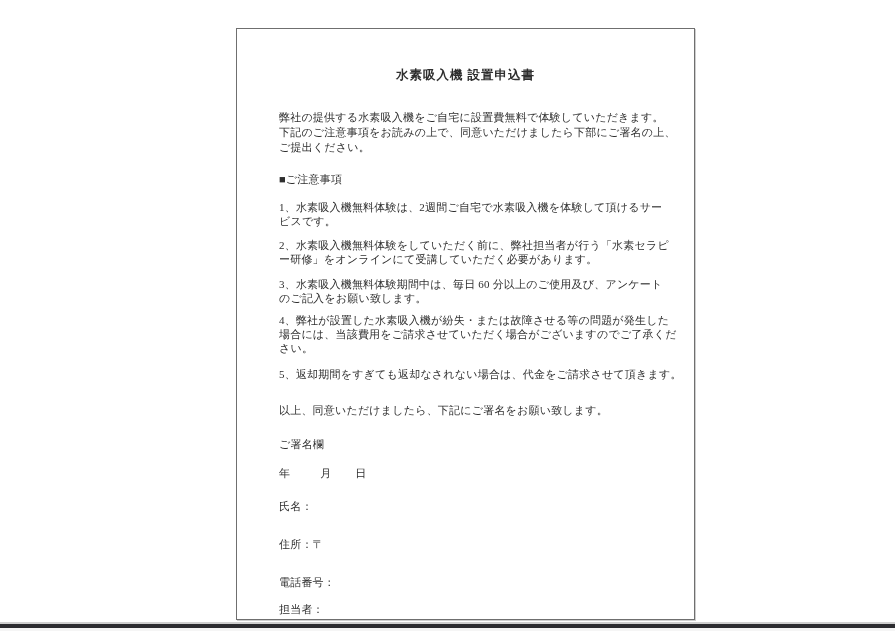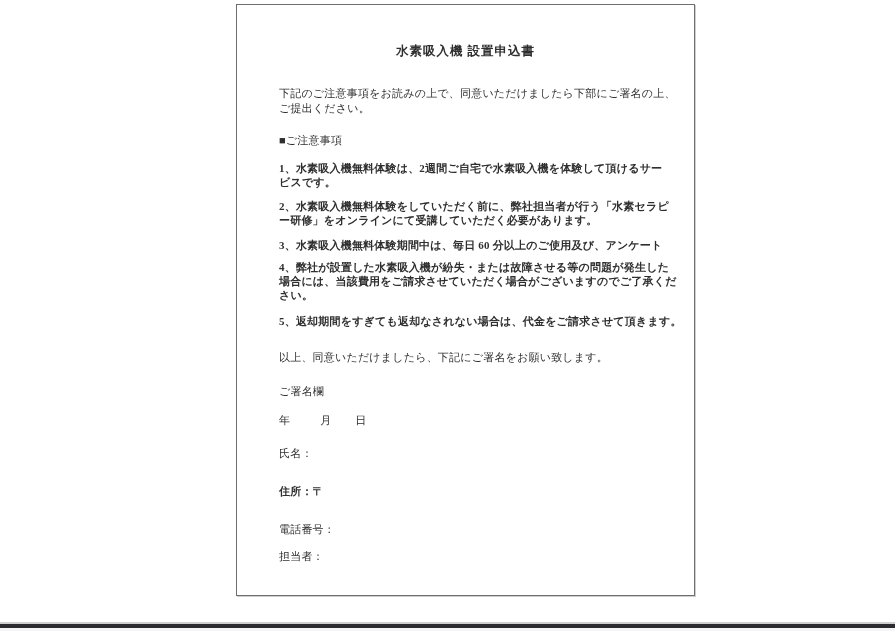--- a/index.html
+++ b/index.html
@@ -7,21 +7,21 @@
     width: 895px; height: 631px;
     background: #ffffff;
     font-family: "Liberation Serif", "DejaVu Serif", serif;
     position: relative;
     overflow: hidden;
   }
   .stage { position: absolute; inset: 0; width: 895px; height: 631px; }
 
   .page {
     position: absolute;
-    left: 236px; top: 4px;
+    left: 236px; top: 28px;
     width: 457px; height: 590px;
     background: #ffffff;
     border: 1.5px solid #6f6f6f;
     box-shadow: 1px 1px 0 rgba(60,60,60,0.25);
   }
   .content {
     padding: 38px 30px 0 42px;
     color: #2f2f2f;
     font-size: 11px;
     letter-spacing: 0.2px;
@@ -34,35 +34,35 @@
     text-align: center;
     line-height: 16px;
     margin: 0 -30px 27px -42px;
     letter-spacing: 1px;
   }
   .intro { margin: 0 0 18px 0; }
   .intro .ln { line-height: 15px; }
 
   .notice-header { line-height: 13px; margin: 0 0 14px 0; }
 
-  .item .ln { line-height: 14px; font-weight: bold; }
+  .item .ln { line-height: 14px; }
   .item-1 { margin-bottom: 10px; }
   .item-2 { margin-bottom: 11px; }
   .item-3 { margin-bottom: 8px; }
   .item-4 { margin-bottom: 12px; }
   .item-5 { margin-bottom: 0; }
 
   .closing { margin-top: 22px; line-height: 14px; }
 
   .sig-label   { margin-top: 21px; line-height: 13px; }
   .date-row    { margin-top: 16px;  line-height: 13px; text-align: left; padding-right: 18px; }
   .date-row .m { margin-left: 27px; }
   .date-row .d { margin-left: 21px; }
   .name-row    { margin-top: 20px; line-height: 13px; }
-  .address-row { margin-top: 25px; line-height: 13px; font-weight: bold; }
+  .address-row { margin-top: 25px; line-height: 13px; }
   .phone-row   { margin-top: 25px; line-height: 13px; }
   .staff-row   { margin-top: 14px; line-height: 13px; text-align: left; padding-right: 27px; }
 
   .window-bottom-edge {
     position: absolute;
     left: 0; right: 0; top: 622px;
     height: 9px;
   }
   .edge-light { height: 2px; background: #cfcfcf; }
   .edge-dark  { height: 4px; background: #2c2c30; }
@@ -72,38 +72,40 @@
 <body>
 
 <div class="stage">
 
   <div class="page">
     <div class="content">
 
       <div class="title ln">水素吸入機 設置申込書</div>
 
       <div class="intro">
+        <div class="ln">弊社の提供する水素吸入機をご自宅に設置費無料で体験していただきます。</div>
         <div class="ln">下記のご注意事項をお読みの上で、同意いただけましたら下部にご署名の上、</div>
         <div class="ln">ご提出ください。</div>
       </div>
 
       <div class="notice-header ln">■ご注意事項</div>
 
       <div class="item item-1">
         <div class="ln">1、水素吸入機無料体験は、2週間ご自宅で水素吸入機を体験して頂けるサー</div>
         <div class="ln">ビスです。</div>
       </div>
 
       <div class="item item-2">
         <div class="ln">2、水素吸入機無料体験をしていただく前に、弊社担当者が行う「水素セラピ</div>
         <div class="ln">ー研修」をオンラインにて受講していただく必要があります。</div>
       </div>
 
       <div class="item item-3">
         <div class="ln">3、水素吸入機無料体験期間中は、毎日 60 分以上のご使用及び、アンケート</div>
+        <div class="ln">のご記入をお願い致します。</div>
       </div>
 
       <div class="item item-4">
         <div class="ln">4、弊社が設置した水素吸入機が紛失・または故障させる等の問題が発生した</div>
         <div class="ln">場合には、当該費用をご請求させていただく場合がございますのでご了承くだ</div>
         <div class="ln">さい。</div>
       </div>
 
       <div class="item item-5">
         <div class="ln">5、返却期間をすぎても返却なされない場合は、代金をご請求させて頂きます。</div>

